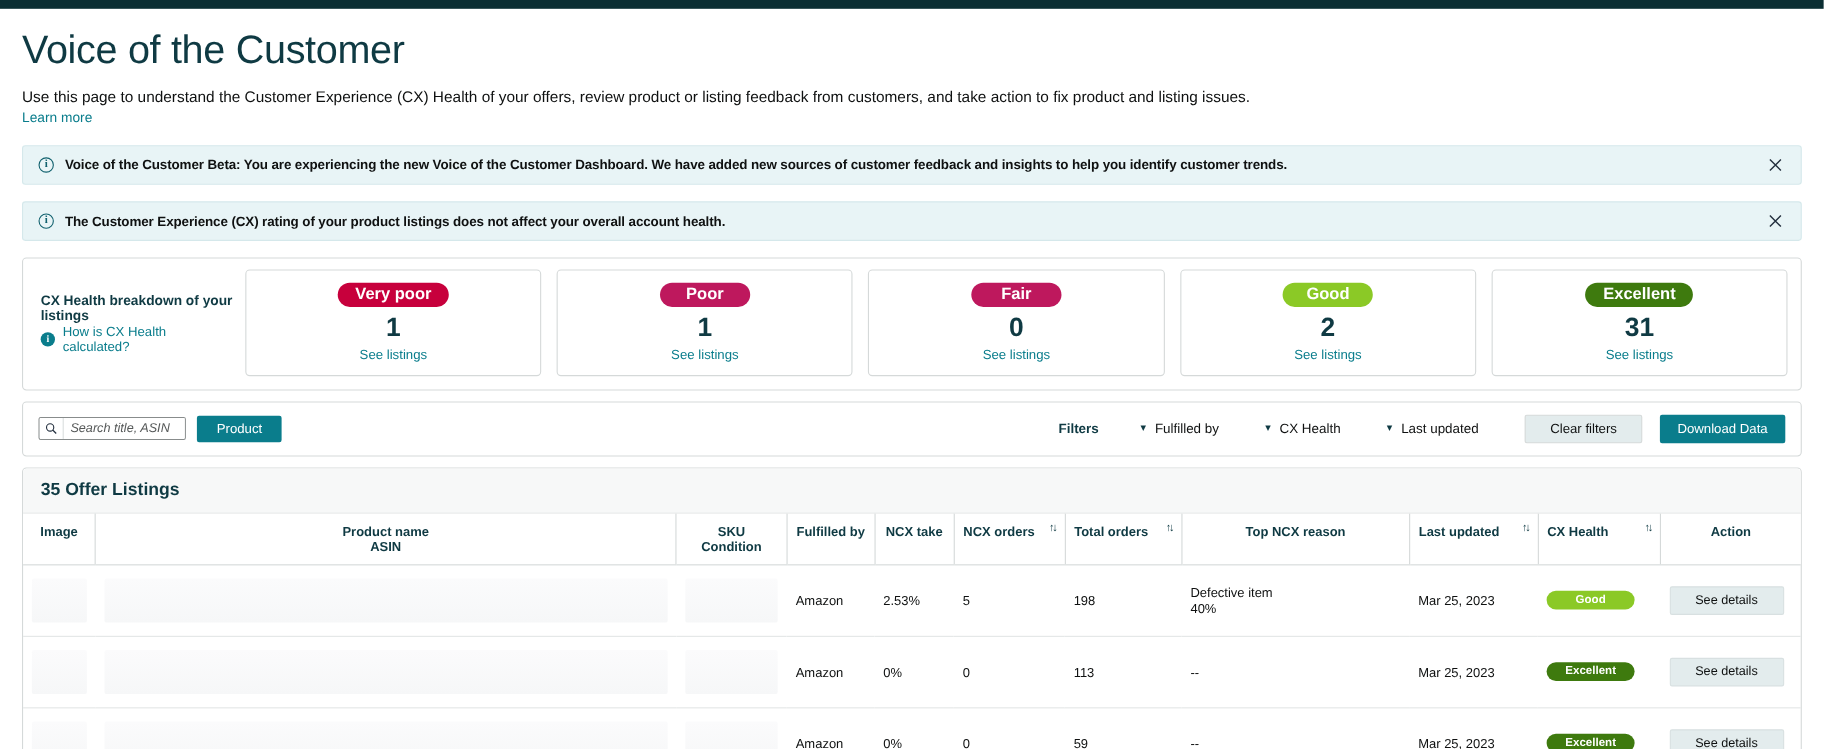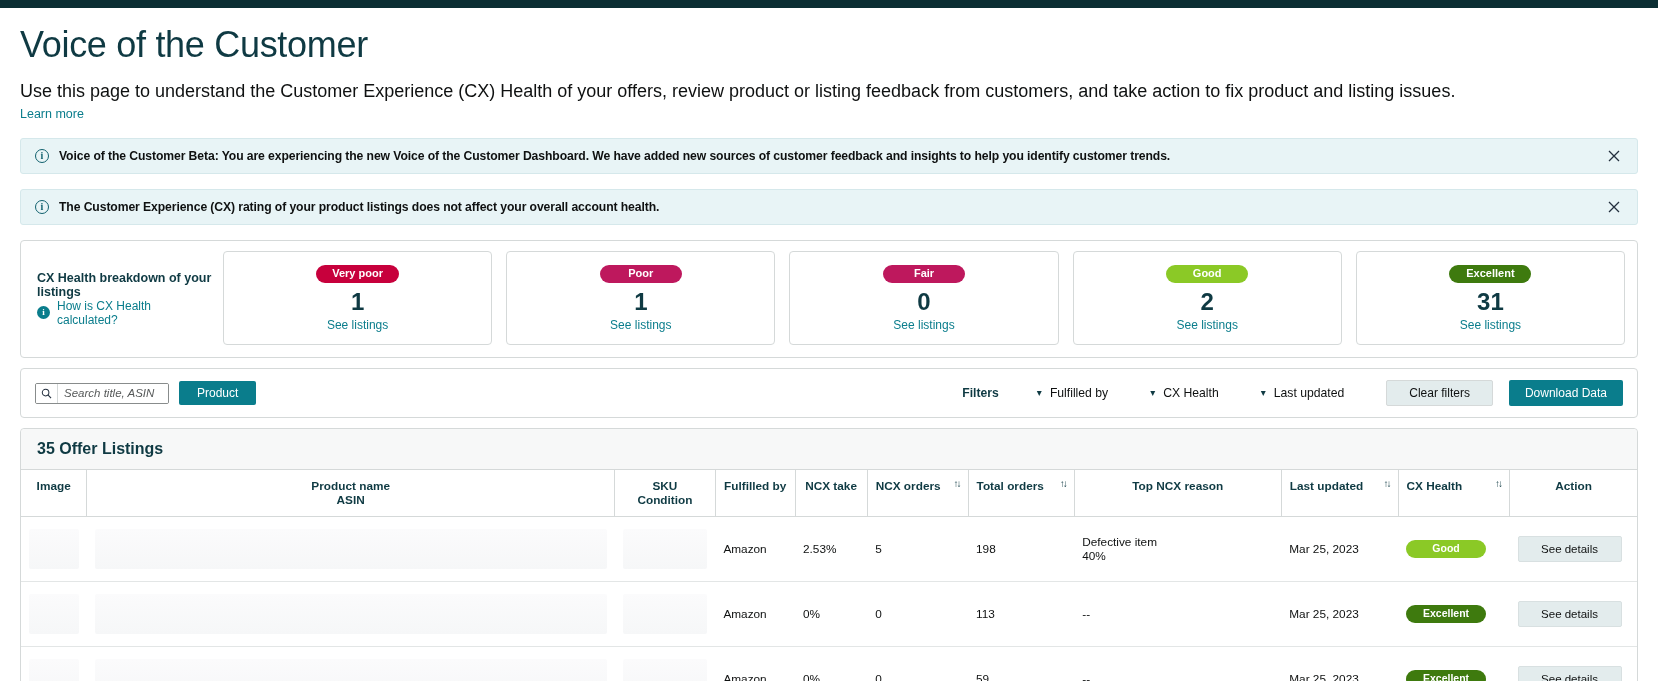--- a/index.html
+++ b/index.html
@@ -25,21 +25,21 @@
   .heading-wrap { padding: 16px 20px 0 20px; }
   .page-title {
     font-size: 36px;
     font-weight: 400;
     color: #0f3a43;
     letter-spacing: -0.3px;
     line-height: 1.15;
   }
   .page-desc {
     margin-top: 14px;
-    font-size: 18px;
+    font-size: 14px;
     color: #0f1111;
     line-height: 1.35;
   }
   .learn-more {
     display: inline-block;
     margin-top: 2px;
     font-size: 12.5px;
     color: #0a7d8c;
     text-decoration: none;
     cursor: pointer;
@@ -137,21 +137,21 @@
     border: 1px solid #d5d9d9;
     border-radius: 4px;
     padding: 11px 0 12px 0;
     text-align: center;
     background: #fff;
   }
   .pill {
     display: inline-block;
     border-radius: 11px;
     color: #fff;
-    font-size: 11px;
+    font-size: 15px;
     font-weight: bold;
     padding: 3px 16px 4px 16px;
     line-height: 1;
     min-width: 82px;
   }
   .cx-count {
     font-size: 24px;
     font-weight: bold;
     color: #0f3a43;
     margin-top: 6px;

